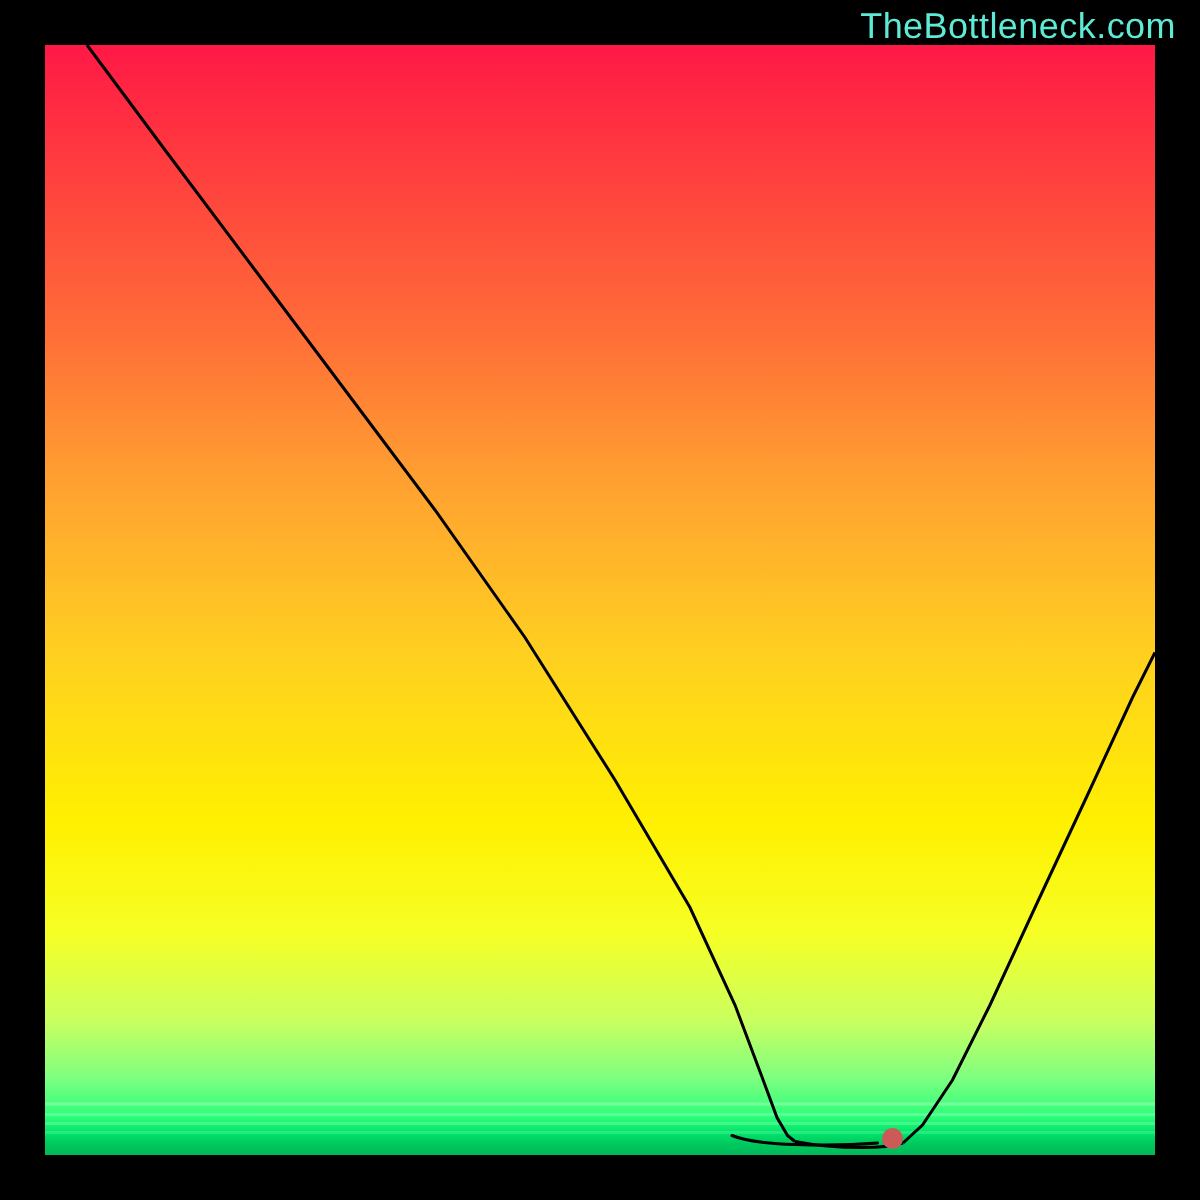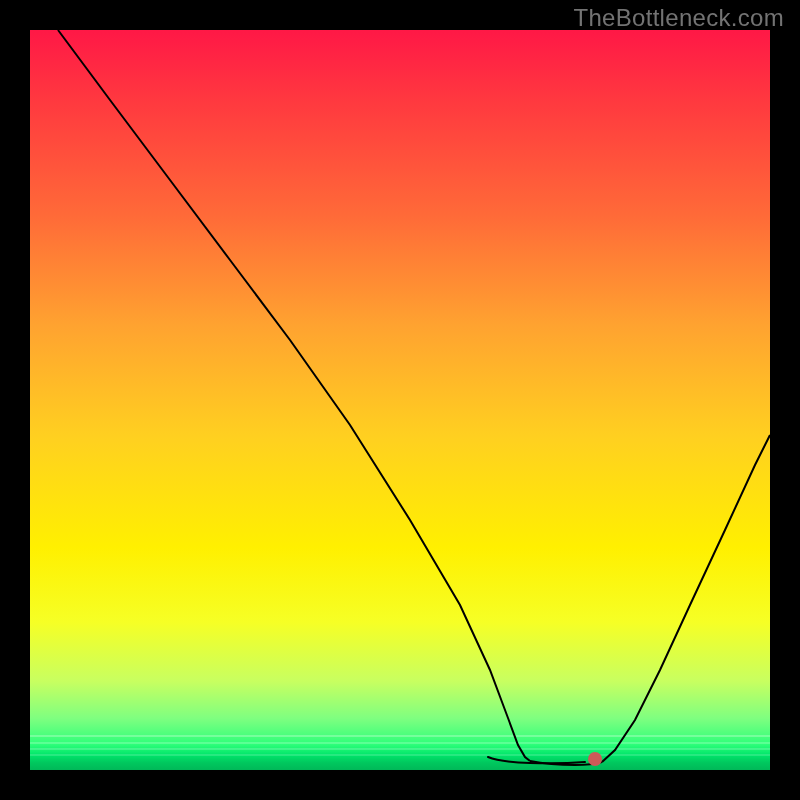--- a/index.html
+++ b/index.html
@@ -43,21 +43,21 @@
   .band {
     position: absolute;
     left: 0;
     width: 100%;
     pointer-events: none;
   }
   .watermark {
     position: absolute;
     top: 4px;
     right: 16px;
-    color: #737373;
+    color: #5eead4;
     font-size: 24px;
     font-weight: 500;
     letter-spacing: 0.3px;
     user-select: none;
   }
   svg.curve {
     position: absolute;
     left: 0;
     top: 0;
     width: 100%;

